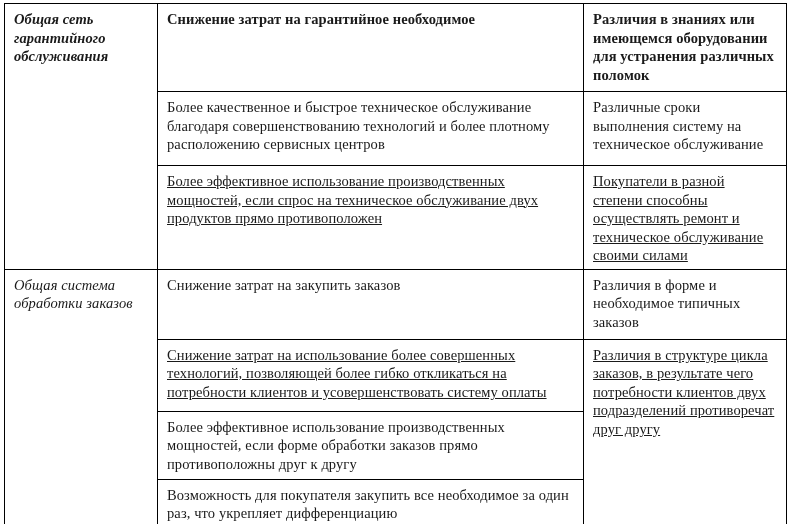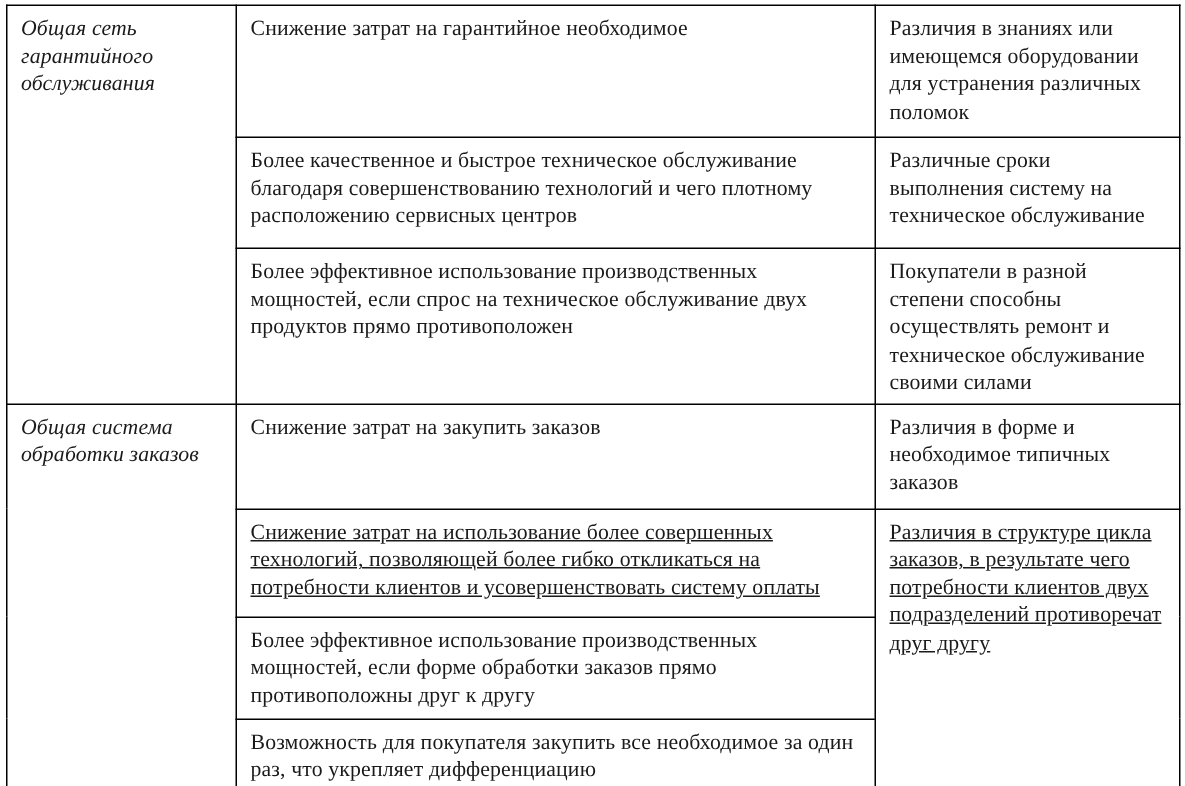--- a/index.html
+++ b/index.html
@@ -25,23 +25,23 @@
     font-size: 14.5px;
     line-height: 1.28;
     letter-spacing: 0.1px;
   }
   col.c1 { width: 153px; }
   col.c2 { width: 426px; }
   col.c3 { width: 203px; }
   td.group-cell {
     font-style: italic;
   }
-  tr.r1 { height: 88px; }
+  tr.r1 { height: 88px; font-weight: bold; }
   tr.r2 { height: 74px; }
-  tr.r3 { height: 94px; }
+  tr.r3 { height: 94px; text-decoration: underline; }
   tr.r4 { height: 70px; }
   tr.r5 { height: 72px; text-decoration: underline; }
   tr.r6 { height: 68px; }
   tr.r7 { height: 38px; }
 </style>
 </head>
 <body>
 
 <table class="doc-table">
   <colgroup>
@@ -50,21 +50,21 @@
     <col class="c3">
   </colgroup>
 
   <tbody>
       <tr class="r1">
     <td class="group-cell" rowspan="3">Общая сеть гарантийного обслуживания</td>
     <td>Снижение затрат на гарантийное необходимое</td>
     <td>Различия в знаниях или имеющемся оборудовании для устранения различных поломок</td>
   </tr>
   <tr class="r2">
-    <td>Более качественное и быстрое техническое обслуживание благодаря совершенствованию технологий и чего плотному расположению сервисных центров</td>
+    <td>Более качественное и быстрое техническое обслуживание благодаря совершенствованию технологий и более плотному расположению сервисных центров</td>
     <td>Различные сроки выполнения систему на техническое обслуживание</td>
   </tr>
   <tr class="r3">
     <td>Более эффективное использование производственных мощностей, если спрос на техническое обслуживание двух продуктов прямо противоположен</td>
     <td>Покупатели в разной степени способны осуществлять ремонт и техническое обслуживание своими силами</td>
   </tr>
 
   <tr class="r4">
     <td class="group-cell" rowspan="4">Общая система обработки заказов</td>
     <td>Снижение затрат на закупить заказов</td>

